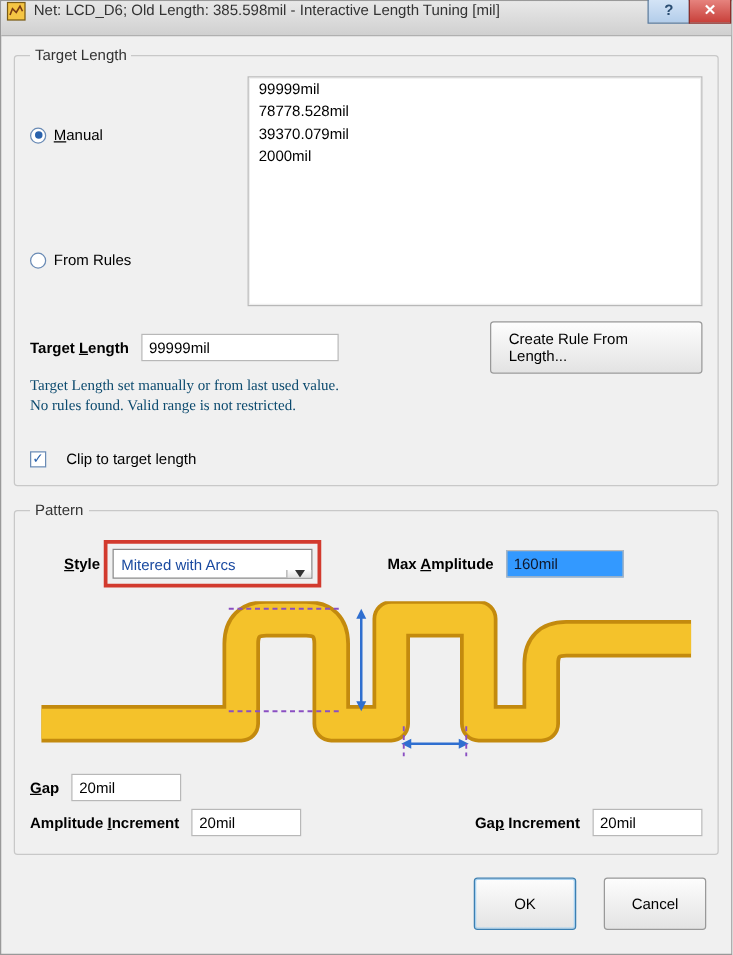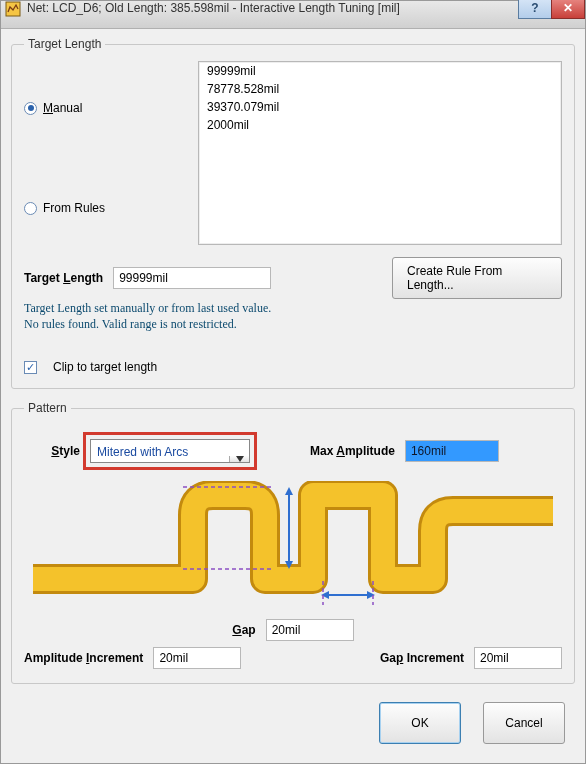--- a/index.html
+++ b/index.html
@@ -197,21 +197,21 @@
   .hl-red {
     outline: 3px solid #d23a2e;
     outline-offset: 4px;
   }
   .pattern-preview {
     margin: 18px auto 8px auto;
     width: 520px; height: 130px;
     position: relative;
   }
   .gap-row {
-    display: flex; align-items: center; justify-content: center;
+    display: flex; align-items: center; 
     gap: 10px;
     margin-top: 8px;
   }
   .footer {
     display: flex;
     justify-content: flex-end;
     gap: 22px;
     padding: 6px 10px 0 10px;
   }
 </style>

